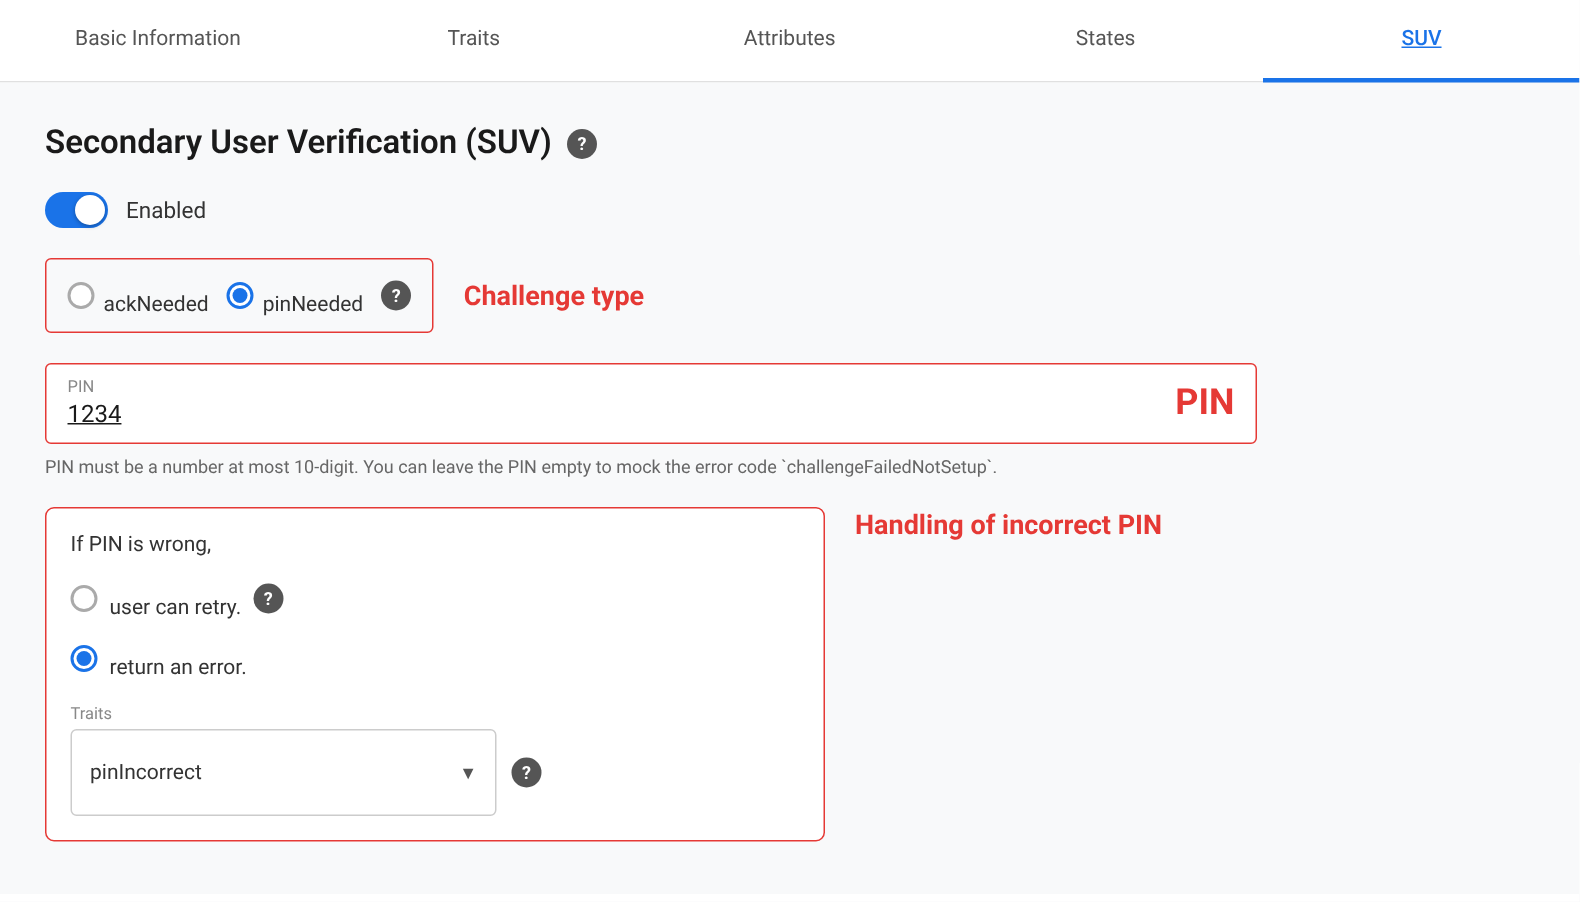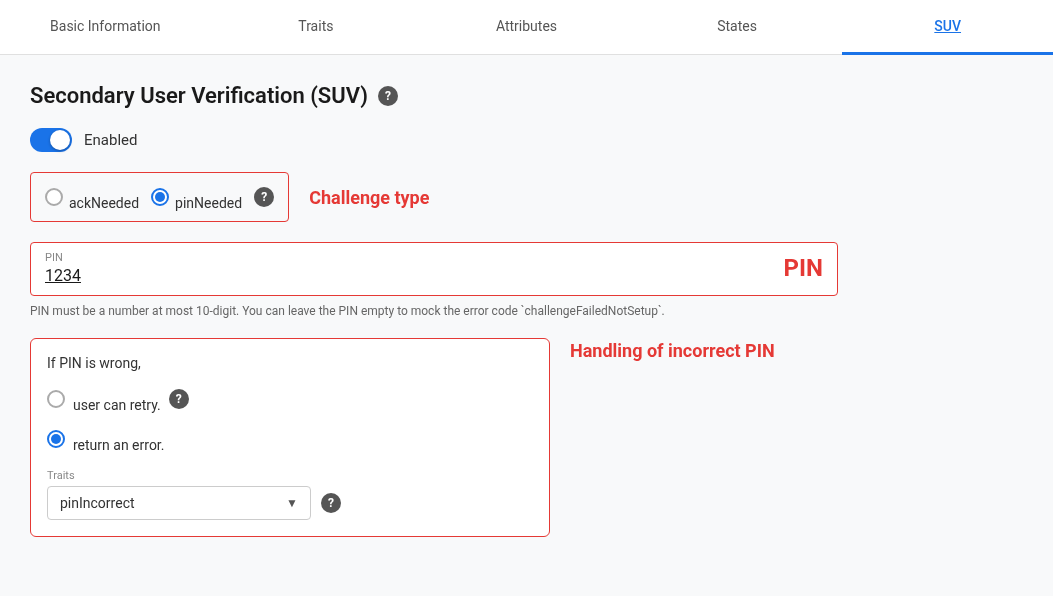--- a/index.html
+++ b/index.html
@@ -220,25 +220,25 @@
     }
     .dropdown-wrapper {
       display: flex;
       align-items: center;
       gap: 10px;
       margin-top: 4px;
     }
     .dropdown-field {
       border: 1px solid #ccc;
       border-radius: 4px;
-      padding: 8px 12px;
+      padding: 20px 12px;
       font-size: 14px;
       color: #333;
       background: #fff;
-      width: 264px;
+      width: 284px;
       display: flex;
       align-items: center;
       justify-content: space-between;
       cursor: pointer;
     }
     .dropdown-arrow {
       font-size: 12px;
       color: #555;
     }
     .error-label {

